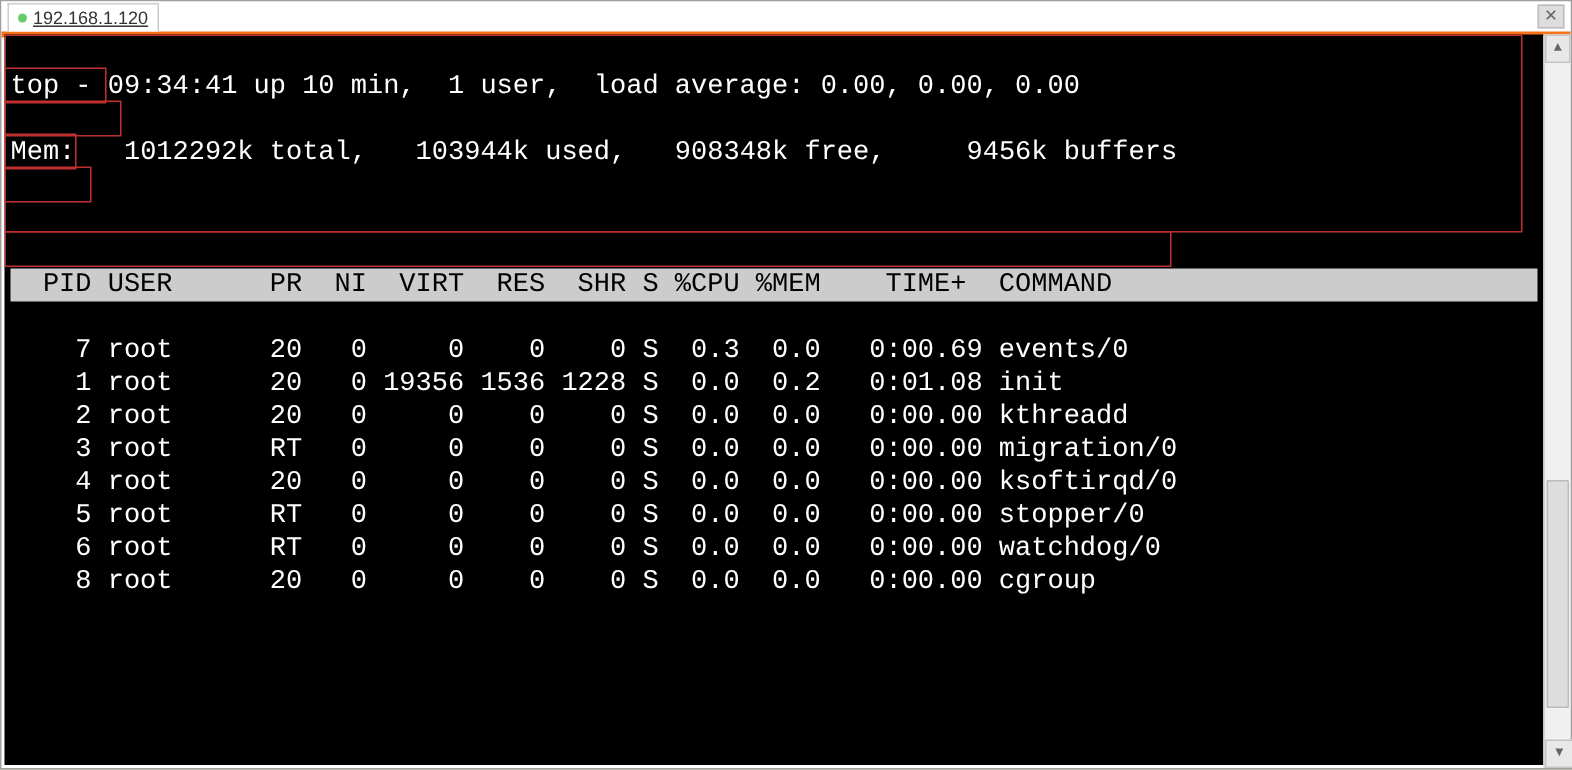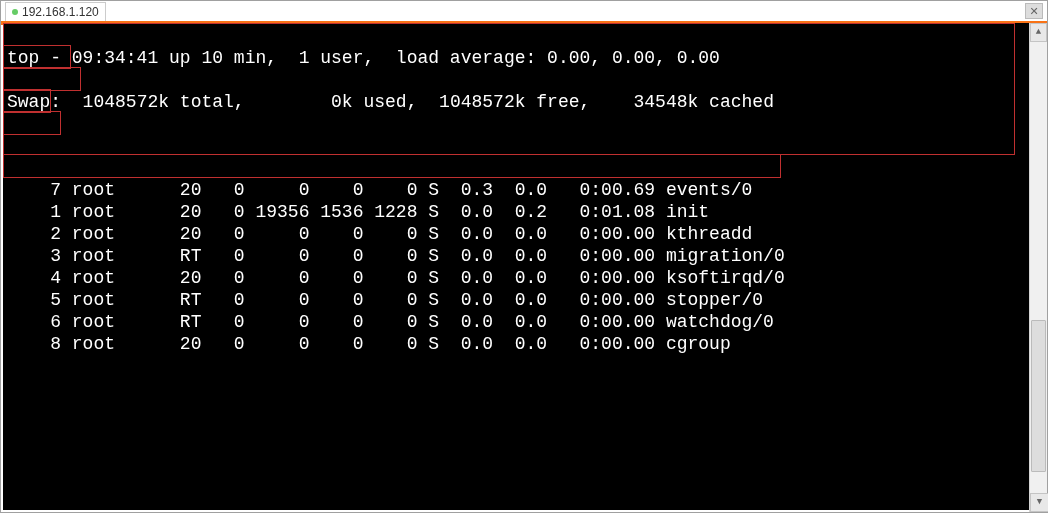--- a/index.html
+++ b/index.html
@@ -22,20 +22,21 @@
     height: 20px;
     border-bottom: 4px solid #f97316;
     display: flex;
     align-items: center;
     font-size: 12px;
     font-family: Arial, "SimSun", sans-serif;
     color: #333;
     padding-left: 4px;
     position: relative;
     background: #fff;
+    text-decoration: underline;
   }
   .tab {
     border: 1px solid #ccc;
     border-bottom: none;
     padding: 1px 6px;
     height: 16px;
     line-height: 14px;
     background: #fff;
     font-size: 12px;
     display: flex;
@@ -134,22 +135,23 @@
       <span class="dot"></span>
       <span>192.168.1.120</span>
     </div>
     <div class="close-btn">
       <span>✕</span>
     </div>
   </div>
 
   <div class="term-area">
 <span class="row">top - 09:34:41 up 10 min,  1 user,  load average: 0.00, 0.00, 0.00</span>
-<span class="row"><span>Swap:</span><span>  1048572k total,        0k used,  1048572k free,    34548k cached</span></span>
+<span class="row"><span>Mem:</span><span>   1012292k total,   103944k used,   908348k free,     9456k buffers</span></span>
 <span class="row"> </span>
+<span class="row header-row">  PID USER      PR  NI  VIRT  RES  SHR S %CPU %MEM    TIME+  COMMAND            </span>
 <div id="proc-rows"><span class="row">    7 root      20   0     0    0    0 S  0.3  0.0   0:00.69 events/0</span><span class="row">    1 root      20   0 19356 1536 1228 S  0.0  0.2   0:01.08 init</span><span class="row">    2 root      20   0     0    0    0 S  0.0  0.0   0:00.00 kthreadd</span><span class="row">    3 root      RT   0     0    0    0 S  0.0  0.0   0:00.00 migration/0</span><span class="row">    4 root      20   0     0    0    0 S  0.0  0.0   0:00.00 ksoftirqd/0</span><span class="row">    5 root      RT   0     0    0    0 S  0.0  0.0   0:00.00 stopper/0</span><span class="row">    6 root      RT   0     0    0    0 S  0.0  0.0   0:00.00 watchdog/0</span><span class="row">    8 root      20   0     0    0    0 S  0.0  0.0   0:00.00 cgroup</span></div>
 
     
     <div class="hl-red summary-box"></div>
     <div class="hl-red lbl-box" style="left:0px; top:22px; width:66px; height:22px;"></div>
     <div class="hl-red lbl-box" style="left:0px; top:44px; width:76px; height:22px;"></div>
     <div class="hl-red lbl-box" style="left:0px; top:66px; width:46px; height:22px;"></div>
     <div class="hl-red lbl-box" style="left:0px; top:88px; width:56px; height:22px;"></div>
     <div class="hl-red lbl-box" style="left:0px; top:131px; width:776px; height:22px;"></div>
 

